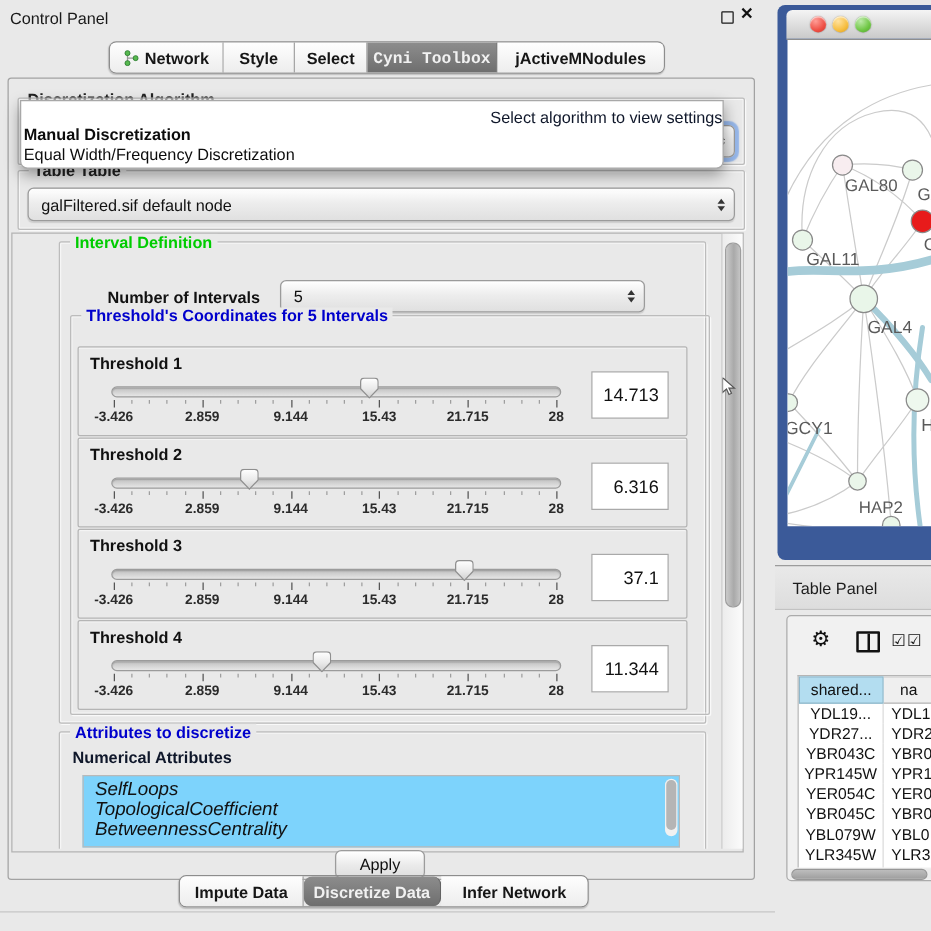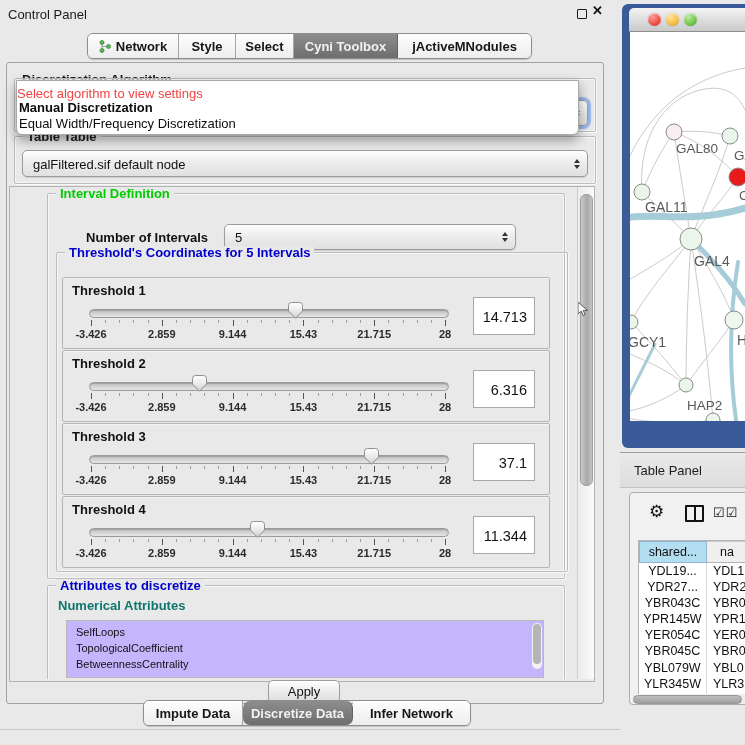--- a/index.html
+++ b/index.html
@@ -26,21 +26,21 @@
   .combo{position:absolute;background:linear-gradient(#ffffff,#ededed 45%,#e0e0e0);border:1px solid #9b9b9b;
          border-radius:5px;box-shadow:inset 0 1px 0 #fff,0 1px 1px rgba(0,0,0,.12);}
   .combo .val{position:absolute;left:10px;top:50%;transform:translateY(-50%);font-size:13px;color:#111;white-space:nowrap;}
   .stepper{position:absolute;right:7px;top:50%;transform:translateY(-50%);display:flex;flex-direction:column;gap:2px;}
   .arr-up{width:0;height:0;border-left:3.5px solid transparent;border-right:3.5px solid transparent;border-bottom:4.5px solid #333;}
   .arr-dn{width:0;height:0;border-left:3.5px solid transparent;border-right:3.5px solid transparent;border-top:4.5px solid #333;}
   .combo.focused{box-shadow:0 0 1px 3px rgba(95,150,235,.6),inset 0 1px 0 #fff;}
   
   .popup{left:16px;top:80px;width:561px;height:53px;background:#fff;border:1px solid #a8a8a8;
          border-radius:0 0 6px 6px;box-shadow:0 5px 12px rgba(0,0,0,.38);z-index:50;font-size:13px;}
-  .popup .ph{position:absolute;top:5px;left:0;width:100%;text-align:left;color:#ef4444;}
+  .popup .ph{position:absolute;top:5px;left:0;width:100%;text-align:right;color:#0f172a;}
   .popup .opt{position:absolute;left:2px;white-space:nowrap;color:#0c0c0c;}
   .popup .opt.hl{font-weight:700;}
   
   .scrollpane{left:9px;top:186px;width:584px;height:494px;border:1px solid #b3b3b3;background:#e9e9e9;}
   .viewport{position:absolute;left:0;top:0;width:566px;height:492px;overflow:hidden;}
   .vsb{position:absolute;right:0;top:0;width:16px;height:492px;background:linear-gradient(to right,#ececec,#fbfbfb);border-left:1px solid #cdcdcd;}
   .vsb .thumb{position:absolute;left:2px;top:7px;width:11px;height:290px;border-radius:6px;
         background:linear-gradient(to right,#cacaca,#a9a9a9 55%,#c4c4c4);border:1px solid #9e9e9e;}
   .hsb-thumb{border-radius:5px;background:linear-gradient(#bdbdbd,#9f9f9f);border:1px solid #979797;}
   
@@ -50,21 +50,21 @@
   .track{position:absolute;left:26px;top:31px;width:358px;height:7px;border:1px solid #9b9b9b;border-radius:5px;
          background:linear-gradient(#bfbfbf,#e6e6e6);box-shadow:inset 0 1px 1px rgba(0,0,0,.18);}
   .thumb-svg{position:absolute;top:24px;}
   .tick{position:absolute;width:1px;background:#8b8b8b;}
   .tick.major{height:6px;background:#555;}
   .tick.minor{height:3px;background:#9e9e9e;}
   .ticklabel{position:absolute;transform:translateX(-50%);font-size:11px;font-weight:700;color:#2b2b2b;white-space:nowrap;}
   .valbox{position:absolute;left:410px;top:19px;width:62px;height:38px;background:#fff;border:1px solid #a9a9a9;
           font-size:14.5px;color:#111;text-align:right;line-height:38px;padding-right:7px;box-sizing:border-box;}
   
-  .attr-list{position:absolute;background:#c4b5fd;border:1px solid #b9b9b9;font-size:11px;color:#111;overflow:hidden;}
+  .attr-list{position:absolute;background:#7dd3fc;border:1px solid #b9b9b9;font-size:15px;color:#111;overflow:hidden;font-style:italic;}
   .attr-item{padding-left:9px;line-height:16px;white-space:nowrap;}
   .lsb{position:absolute;right:1px;top:2px;width:10px;height:46px;background:#f1f1f1;border-radius:5px;}
   .lsb .thumb{position:absolute;left:1px;top:1px;width:8px;height:40px;border-radius:4px;background:#b5b5b5;}
   .btn{position:absolute;display:flex;align-items:center;justify-content:center;font-size:13px;color:#111;
        background:linear-gradient(#ffffff,#eaeaea 55%,#dedede);border:1px solid #9c9c9c;border-radius:5px;
        box-shadow:inset 0 1px 0 #fff,0 1px 1px rgba(0,0,0,.12);}
   
   .netwin{left:622px;top:4px;width:123px;height:444px;background:#3b5a99;border-radius:6px 0 0 6px;text-align:center;}
   .net-titlebar{position:absolute;left:7px;top:4px;right:0;height:23px;border-radius:5px 0 0 0;
                 background:linear-gradient(#f4f4f4,#c9c9c9);border-bottom:1px solid #8e8e8e;}
@@ -117,21 +117,21 @@
           <circle cx="9.5" cy="6.5" r="2" fill="#57b94f" stroke="#2e7d32" stroke-width="0.7"></circle>
         </svg>
         <span>Network</span>
       </div>
       <div class="seg" style="width: 57px;">
         <span>Style</span>
       </div>
       <div class="seg" style="width: 58px; text-align: right;">
         <span>Select</span>
       </div>
-      <div class="seg active" style="width: 104px;">
+      <div class="seg active" style="width: 104px; font-family: Liberation Mono, monospace;">
         <span>Cyni Toolbox</span>
       </div>
       <div class="seg" style="width: 133px;">
         <span>jActiveMNodules</span>
       </div>
     </div>
 
   <div class="abs panel"></div>
 
   <div class="abs" style="left:22px;top:72px;font-size:13px;font-weight:600;color:#222;">Discretization Algorithm</div>
@@ -337,21 +337,21 @@
                 <div class="ticklabel" style="left: 311.2px; top: 50px;">21.715</div>
                 <div class="ticklabel" style="left: 382px; top: 50px;">28</div>
                 <div class="valbox">11.344</div>
               </div>
             </div>
         </div>
       </div>
 
       <div class="abs groupbox" style="left:37px;top:398px;width:516px;height:104px;">
         <span class="gtitle t-blue">Attributes to discretize</span>
-        <div class="abs" style="left:10px;top:12px;font-size:13px;font-weight:700;color:#0f766e;">Numerical Attributes</div>
+        <div class="abs" style="left:10px;top:12px;font-size:13px;font-weight:700;color:#0f172a;">Numerical Attributes</div>
         <div class="attr-list" style="left:18px;top:34px;width:476px;height:56px;">
           <div id="attr-items" style="padding-top:3px;">
               <div class="attr-item">SelfLoops</div>
               <div class="attr-item">TopologicalCoefficient</div>
               <div class="attr-item">BetweennessCentrality</div>
             </div>
           <div class="lsb">
               <div class="thumb"></div>
             </div>
         </div>

